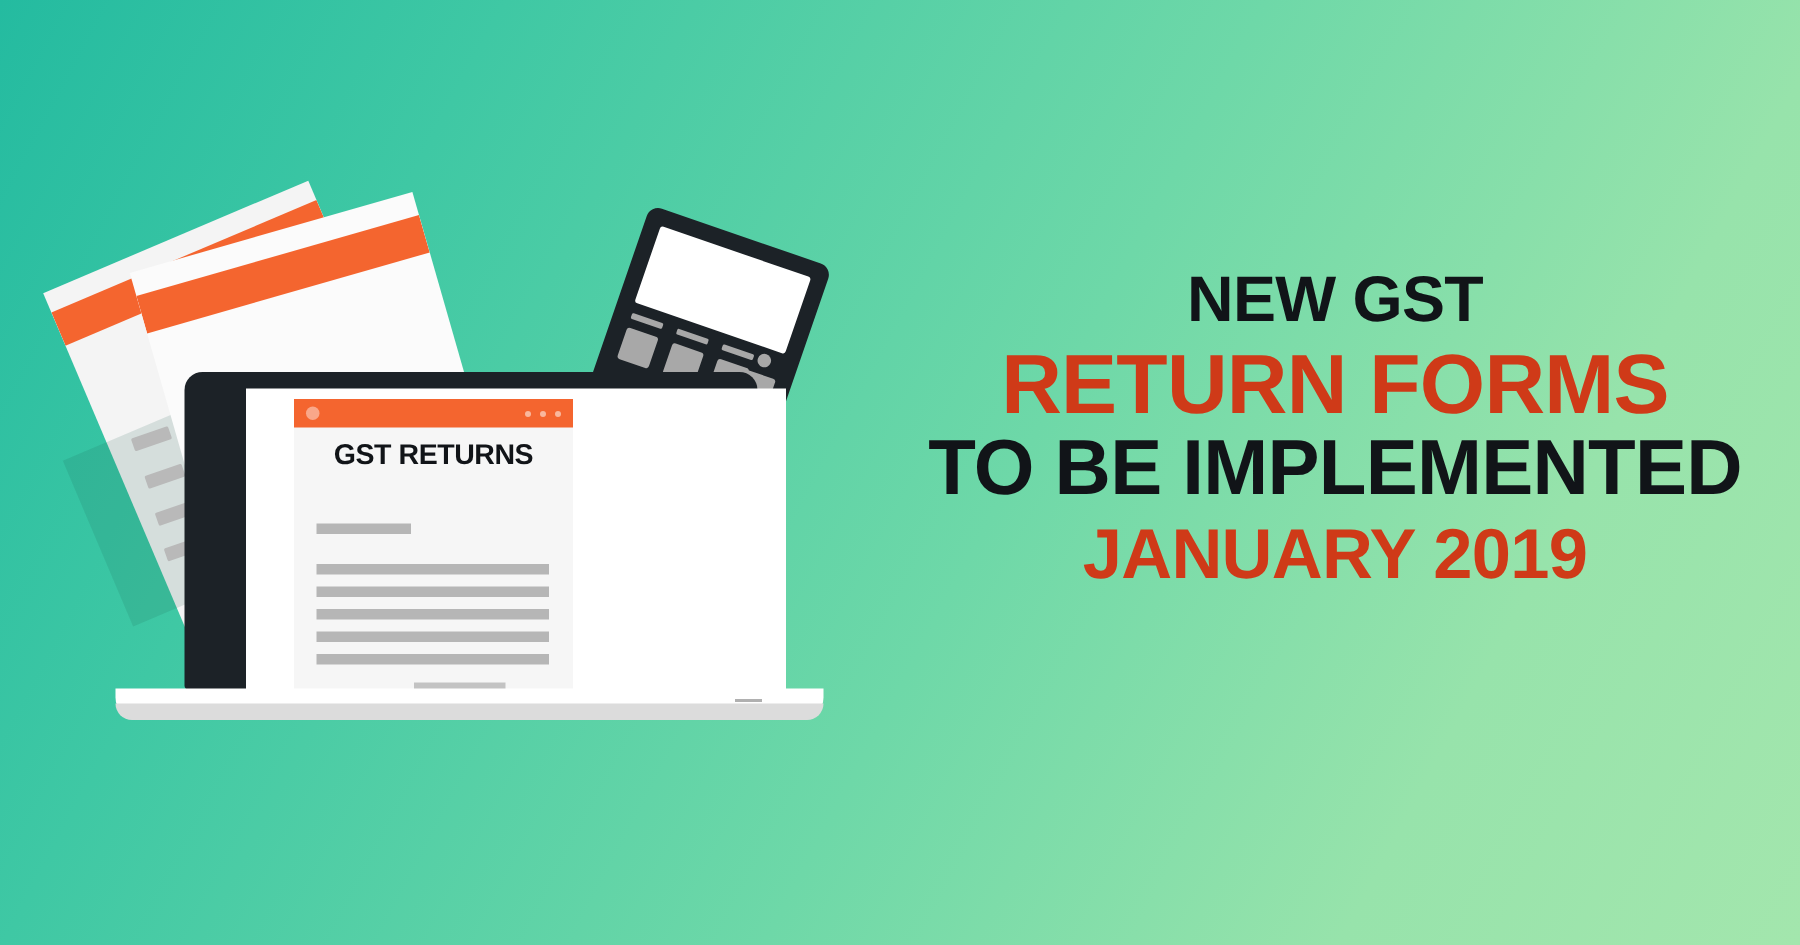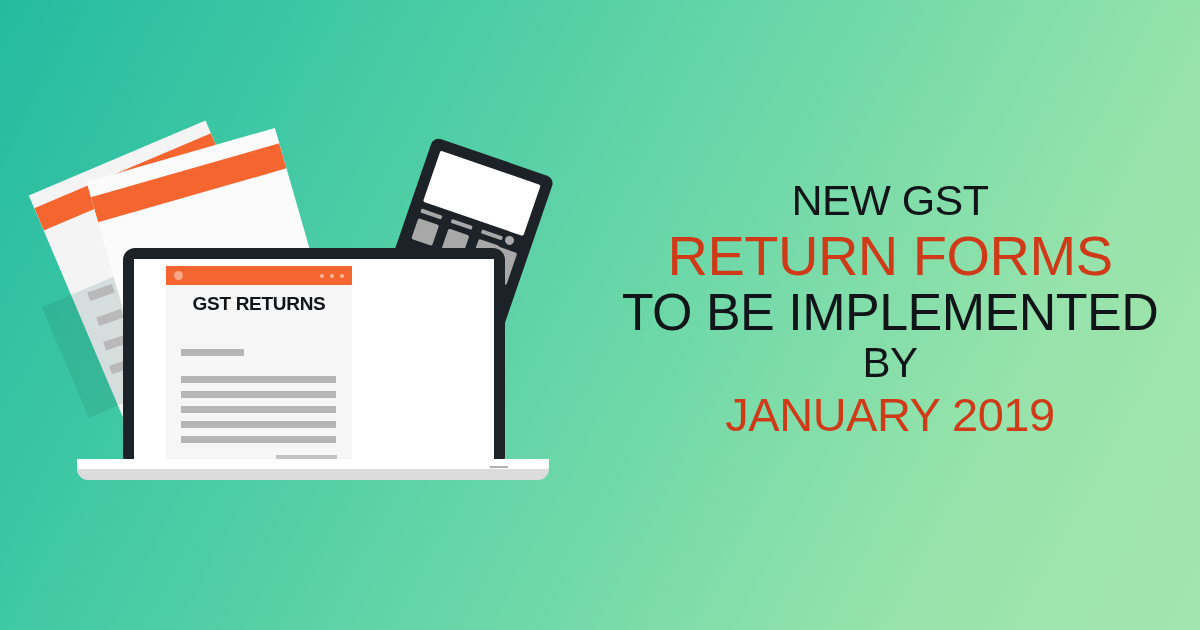--- a/index.html
+++ b/index.html
@@ -133,20 +133,21 @@
     background: #1c2227;
     border-radius: 12px 12px 3px 3px;
     box-sizing: border-box;
     padding: 11px 11px 0 11px;
   }
   #laptop-screen {
     width: 100%; height: 201px;
     background: #ffffff;
     position: relative;
     overflow: hidden;
+    margin-left: 30px;
   }
   #browser-card {
     position: absolute;
     left: 32px; top: 7px;
     width: 186px; height: 194px;
     background: #f6f6f6;
   }
   #browser-bar {
     position: absolute;
     left: 0; top: 0;
@@ -223,21 +224,21 @@
 
   
   #headline {
     position: absolute;
     left: 600px; top: 178px;
     width: 580px;
     text-align: center;
   }
   .hl {
     display: block;
-    font-weight: 400;
+    font-weight: 700;
     line-height: 1.04;
     letter-spacing: -0.5px;
     white-space: nowrap;
   }
   #hl-1 { font-size: 43px; color: #111418; }
   #hl-2 { font-size: 56px; color: #cf3a18; margin-top: 4px; }
   #hl-3 { font-size: 52px; color: #111418; margin-top: 0; }
   #hl-4 { font-size: 42px; color: #111418; margin-top: 2px; }
   #hl-5 { font-size: 47px; color: #cf3a18; margin-top: 6px; }
 </style>
@@ -305,17 +306,16 @@
     <div id="laptop-notch"></div>
     <div id="laptop-base"></div>
     <div id="laptop-base-lip"></div>
     <div id="laptop-mark"></div>
   </div>
 
   <div id="headline">
     <span class="hl" id="hl-1">NEW GST</span>
     <span class="hl" id="hl-2">RETURN FORMS</span>
     <span class="hl" id="hl-3">TO BE IMPLEMENTED</span>
-    <span class="hl" id="hl-4">BY</span>
     <span class="hl" id="hl-5">JANUARY 2019</span>
   </div>
 
 </div>
 
 </body></html>

